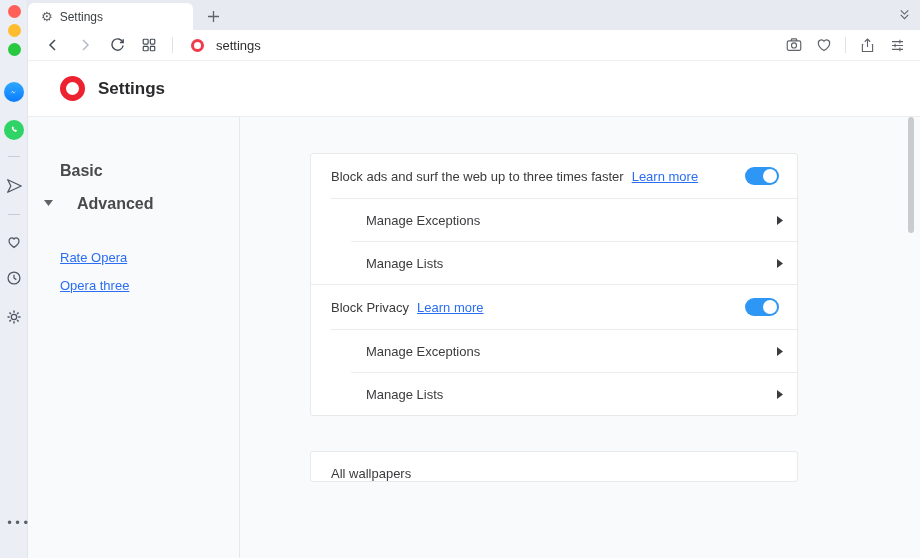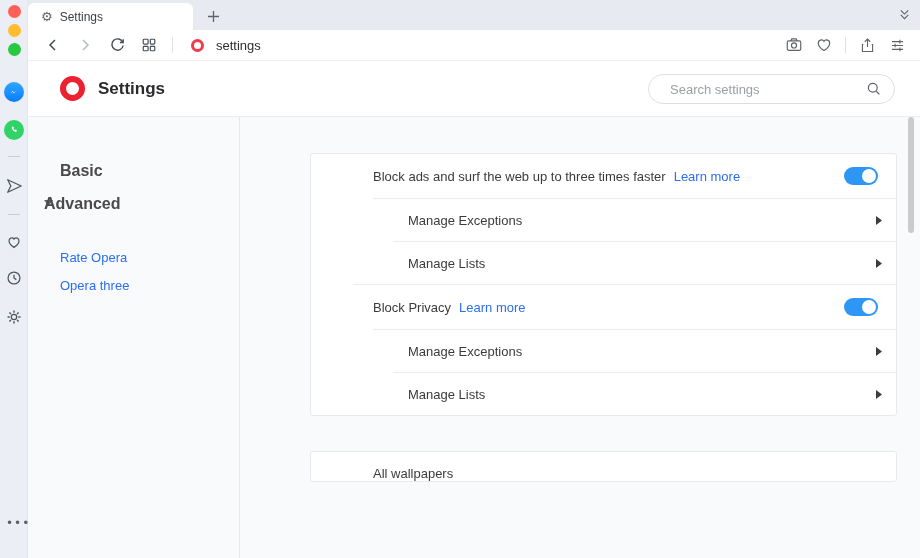--- a/index.html
+++ b/index.html
@@ -50,30 +50,30 @@
     font-size:13px; color:#3c4043; padding-left:21px; font-family:inherit; }
   .search-pill input::placeholder { color:#9aa0a6; }
   .search-mag { margin-right:12px; display:flex; }
 
   
   .content { position:absolute; left:28px; top:117px; right:0; bottom:0; background:#f9fafb; display:flex; }
   .leftnav { width:212px; border-right:1px solid #e7e8ea; position:relative; flex-shrink:0; }
   .nav-item { position:absolute; font-size:16px; font-weight:700; color:#4a4a4d; }
   .nav-caret { position:absolute; left:16px; display:flex; }
   .nav-link { position:absolute; left:32px; font-size:13px; color:var(--link,#2b6ef2);
-    }
+    text-decoration:underline; }
 
   .main { flex:1; position:relative; padding:27px 23px 0 70px; }
   .section-heading { font-size:15px; font-weight:500; color:#2d2d30; }
-  .card { background:#fff; border:1px solid #e8e9eb; border-radius:3px; margin-top:9px; width:587px;padding-left:42px; }
+  .card { background:#fff; border:1px solid #e8e9eb; border-radius:3px; margin-top:9px; width:488px; }
   .row { display:flex; align-items:center; position:relative; }
   .row-main { height:44px; padding-left:20px; }
   .row-sub { height:42px; padding-left:55px; }
   .row-label { font-size:13px; color:#3b3b3e; }
-  .learn-more { font-size:13px; color:var(--link,#2b6ef2); margin-left:8px; }
+  .learn-more { font-size:13px; color:var(--link,#2b6ef2); text-decoration:underline; margin-left:8px; }
   .sep { height:1px; background:#ececee; margin-left:40px; }
   .sep.inset20 { margin-left:20px; }
   .sep.full { margin-left:0; }
   .chev-right { position:absolute; right:14px; display:flex; }
   .toggle { position:absolute; right:18px; width:34px; height:18px; border-radius:9px;
     background:#c7cbd1; }
   .toggle.on { background:var(--accent,#2e96f5); }
   .toggle .knob { position:absolute; top:2px; left:2px; width:14px; height:14px; border-radius:50%;
     background:#fff; }
   .toggle.on .knob { left:auto; right:2px; }
@@ -218,41 +218,32 @@
             <path d="M12.8 3.3v4.4M7.2 7.8v4.4M12.8 12.3v4.4"></path>
           </g>
         </svg>
     </div>
   </div>
 </div>
 
 <div class="app-header">
   <div class="opera-ring"></div>
   <div class="page-title">Settings</div>
-  <div class="search-pill">
-    <input type="text" placeholder="Search settings" style="">
-    <span class="search-mag">
-      <svg width="16" height="16" viewBox="0 0 20 20">
-          <circle cx="8.5" cy="8.5" r="5.5" fill="none" stroke="#5f6368" stroke-width="1.5"></circle>
-          <path d="M12.8 12.8l4 4" stroke="#5f6368" stroke-width="1.5"></path>
-        </svg>
-    </span>
-  </div>
 </div>
 
 <div class="content">
 
   <div class="leftnav">
     <div class="nav-item" style="left:32px;top:45px">Basic</div>
     <span class="nav-caret" style="top:83px">
       <svg width="9" height="6" viewBox="0 0 9 6">
           <path d="M0 0h9L4.5 6z" fill="#5f6368"></path>
         </svg>
     </span>
-    <div class="nav-item" style="left:16px;top:78px">Advanced</div>
+    <div class="nav-item" style="left:49px;top:78px">Advanced</div>
     <a class="nav-link" style="top:133px">Rate Opera</a>
     <a class="nav-link" style="top:161px">Opera three</a>
   </div>
 
   <div class="main">
 
     <div class="card">
       <div class="row row-main">
         <span class="row-label">Block ads and surf the web up to three times faster</span>
         <a class="learn-more">Learn more</a>

